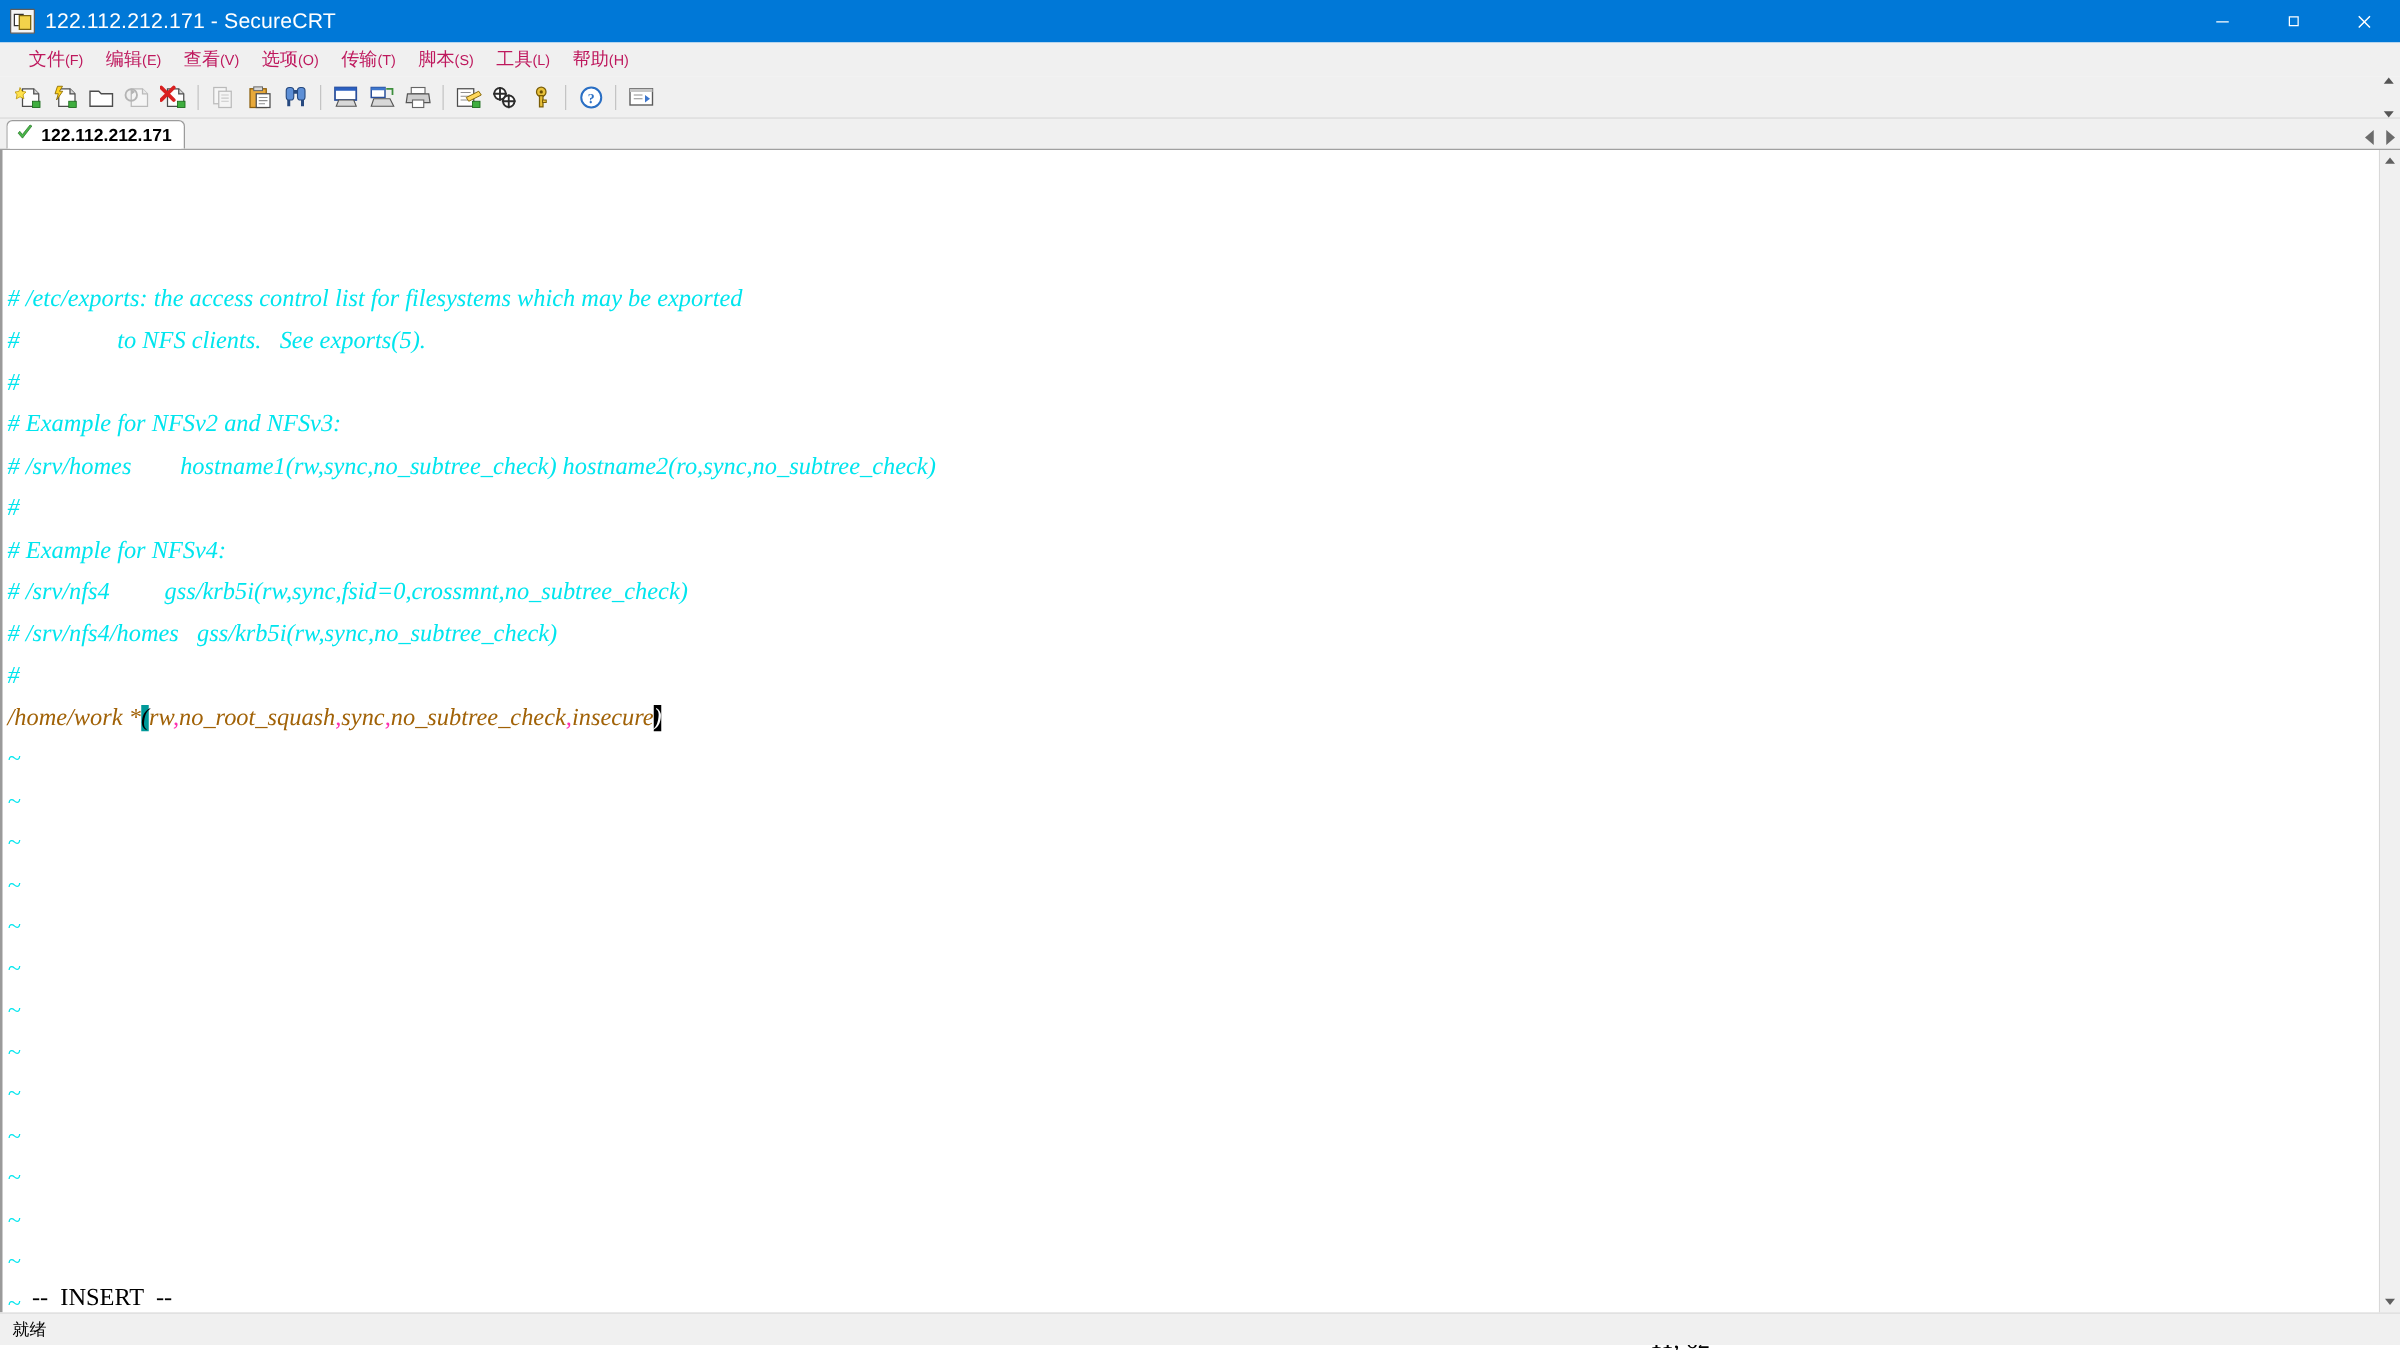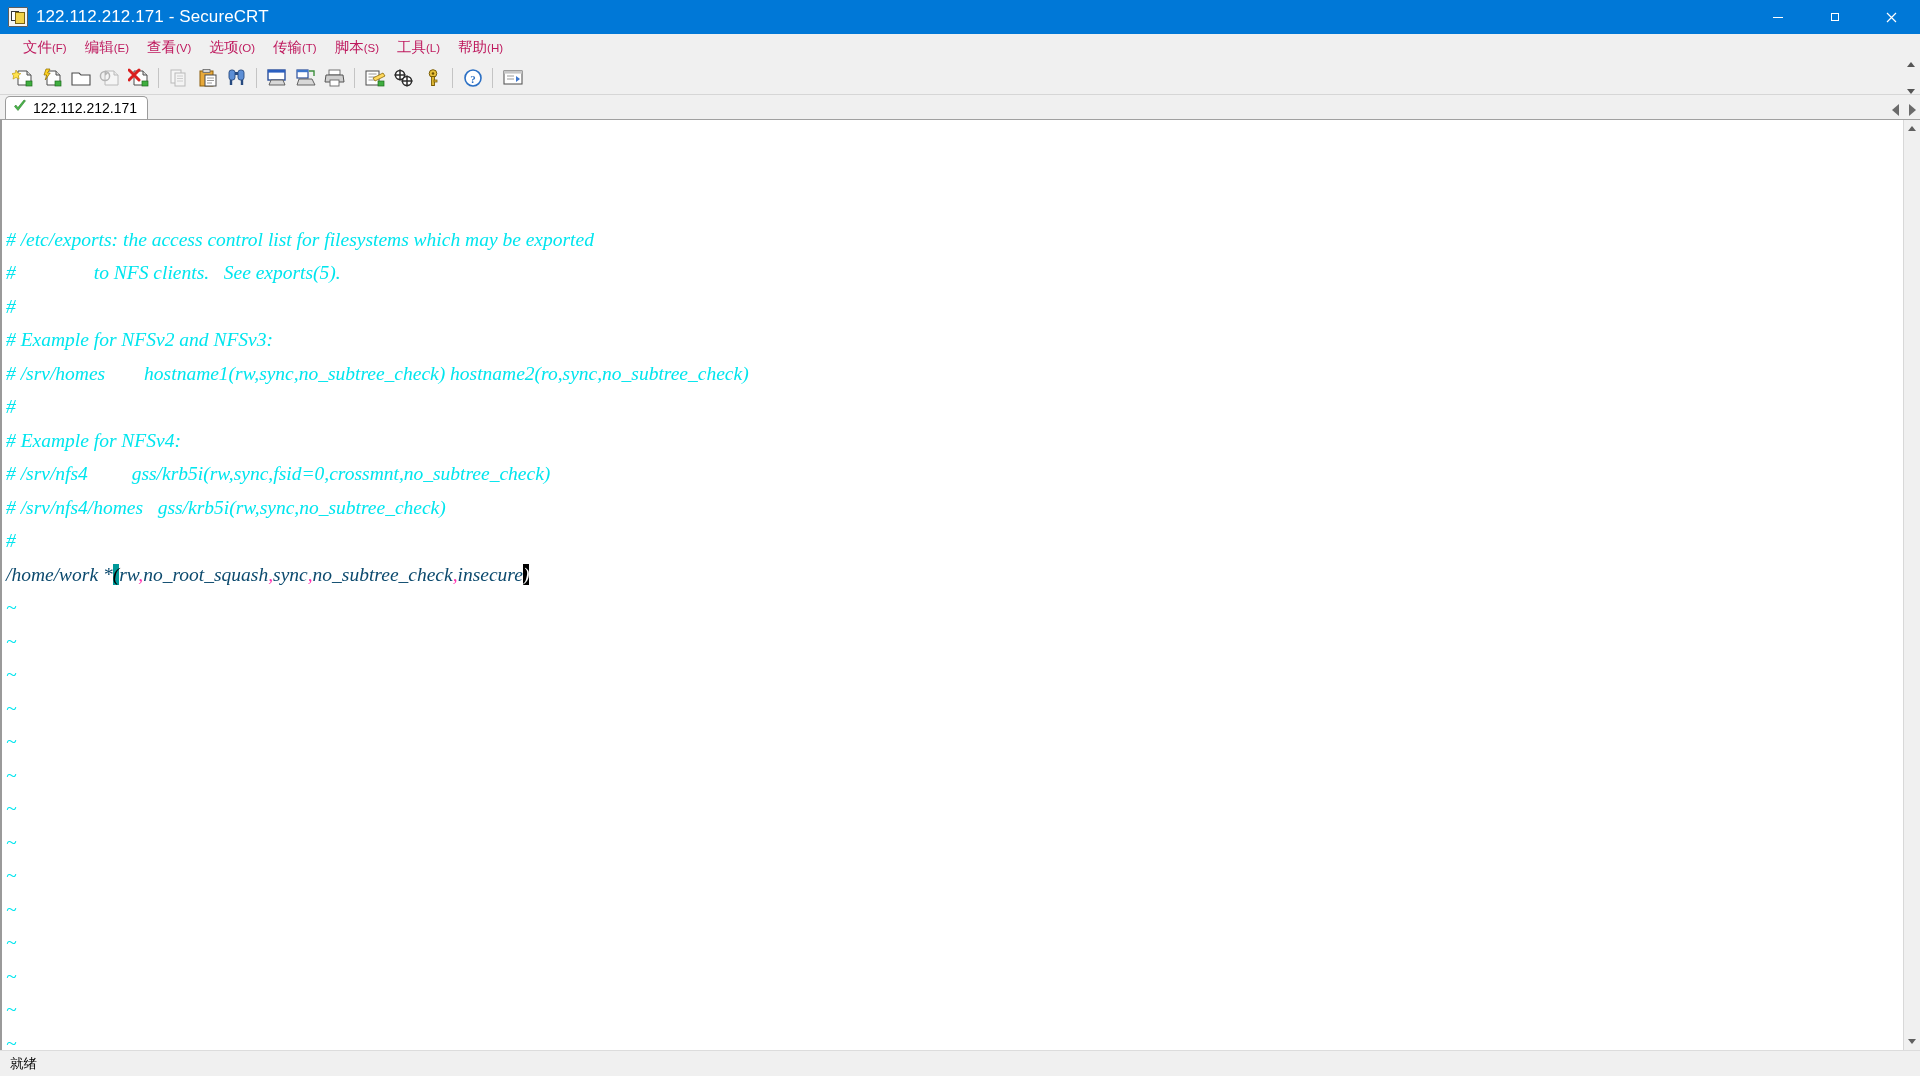--- a/index.html
+++ b/index.html
@@ -133,20 +133,21 @@
     border-radius: 5px 5px 0 0;
     display: flex;
     align-items: center;
     padding: 0 10px 0 7px;
     gap: 6px;
   }
   #tab-label {
     font-size: 14px;
     color: #000;
     white-space: nowrap;
+    font-weight: bold;
   }
   #tab-nav {
     position: absolute;
     right: 4px; bottom: 3px;
     display: flex;
     gap: 10px;
     align-items: center;
   }
   .tab-arrow {
     width: 0; height: 0;
@@ -171,21 +172,21 @@
     line-height: 33.5px;
     padding: 2px 0 0 4px;
     white-space: pre;
     overflow: hidden;
     position: relative;
     border-left: 2px solid #9a9a9a;
     font-style: italic;
   }
   .tline { height: 33.5px; }
   .c-cyan   { color: #00e5ee; }
-  .c-black  { color: #0c4a6e; }
+  .c-black  { color: #a16207; }
   .c-mag    { color: #ff2fb0; }
   .c-tilde  { color: #00e5ee; }
   .hl-paren {
     background: #009999;
     color: #000000;
   }
   .cursor {
     background: #000000;
     color: #ffffff;
   }
@@ -467,20 +468,25 @@
     <div class="tab-arrow right"></div>
   </div>
 </div>
 
 <div id="terminal-wrap">
   <div id="terminal">
     
     <div id="term-lines"><div class="tline"><span class="c-cyan">#</span><span class="c-cyan"> /etc/exports: the access control list for filesystems which may be exported</span></div><div class="tline"><span class="c-cyan">#                to NFS clients.   See exports(5).</span></div><div class="tline"><span class="c-cyan">#</span></div><div class="tline"><span class="c-cyan"># Example for NFSv2 and NFSv3:</span></div><div class="tline"><span class="c-cyan"># /srv/homes        hostname1(rw,sync,no_subtree_check) hostname2(ro,sync,no_subtree_check)</span></div><div class="tline"><span class="c-cyan">#</span></div><div class="tline"><span class="c-cyan"># Example for NFSv4:</span></div><div class="tline"><span class="c-cyan"># /srv/nfs4         gss/krb5i(rw,sync,fsid=0,crossmnt,no_subtree_check)</span></div><div class="tline"><span class="c-cyan"># /srv/nfs4/homes   gss/krb5i(rw,sync,no_subtree_check)</span></div><div class="tline"><span class="c-cyan">#</span></div><div class="tline"><span class="c-black">/home/work *</span><span class="hl-paren">(</span><span class="c-black">rw</span><span class="c-mag">,</span><span class="c-black">no_root_squash</span><span class="c-mag">,</span><span class="c-black">sync</span><span class="c-mag">,</span><span class="c-black">no_subtree_check</span><span class="c-mag">,</span><span class="c-black">insecure</span><span class="cursor">)</span></div><div class="tline"><span class="c-tilde">~</span></div><div class="tline"><span class="c-tilde">~</span></div><div class="tline"><span class="c-tilde">~</span></div><div class="tline"><span class="c-tilde">~</span></div><div class="tline"><span class="c-tilde">~</span></div><div class="tline"><span class="c-tilde">~</span></div><div class="tline"><span class="c-tilde">~</span></div><div class="tline"><span class="c-tilde">~</span></div><div class="tline"><span class="c-tilde">~</span></div><div class="tline"><span class="c-tilde">~</span></div><div class="tline"><span class="c-tilde">~</span></div><div class="tline"><span class="c-tilde">~</span></div><div class="tline"><span class="c-tilde">~</span></div><div class="tline"><span class="c-tilde">~</span></div></div>
   </div>
 
+  <div id="vim-status">
+    <span>--  INSERT  --</span>
+    <span class="ruler">11, 62</span>
+    
+  </div>
 
   <div id="term-scroll">
     <div class="sb-btn">
       <div class="sb-arrow up"></div>
     </div>
     <div id="sb-thumb"></div>
     <div class="sb-btn">
       <div class="sb-arrow down"></div>
     </div>
   </div>

